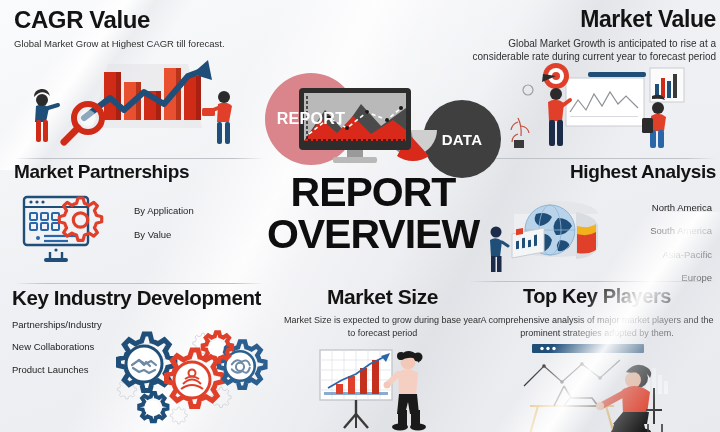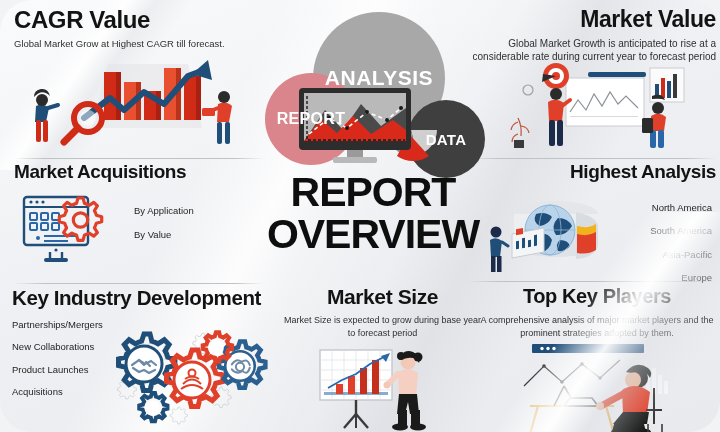--- a/index.html
+++ b/index.html
@@ -10,21 +10,20 @@
     position:relative;
   }
   #stage {
     position:relative;
     width:720px; height:432px;
     background:
       linear-gradient(117deg, rgba(255,255,255,0) 0%, rgba(255,255,255,0) 30%, rgba(255,255,255,.85) 40%, rgba(255,255,255,.3) 46%, rgba(255,255,255,0) 55%),
       linear-gradient(117deg, rgba(222,224,228,0) 56%, rgba(214,217,222,.55) 64%, rgba(236,238,241,.2) 74%, rgba(255,255,255,0) 82%),
       linear-gradient(160deg, #fafbfc 0%, #eff0f3 45%, #e9eaee 100%);
     overflow:hidden;
-    border-radius:32px;
   }
   
   #stage:before{
     content:"";position:absolute;left:-60px;top:-90px;width:300px;height:260px;
     background:linear-gradient(125deg, rgba(255,255,255,0) 45%, rgba(255,255,255,.9) 52%, rgba(226,228,232,.55) 58%, rgba(255,255,255,0) 66%);
     pointer-events:none;
   }
   #stage:after{
     content:"";position:absolute;right:-40px;bottom:-80px;width:330px;height:300px;
     background:linear-gradient(125deg, rgba(255,255,255,0) 40%, rgba(255,255,255,.95) 50%, rgba(221,224,229,.5) 57%, rgba(255,255,255,0) 68%);
@@ -53,21 +52,21 @@
   #p-growth .h1 { font-size:23px; }
   #p-growth .sub { font-size:10px; margin-top:6px; }
   #art-growth { position:absolute; left:34px; top:52px; width:210px; height:90px; }
 
   
   #center { position:absolute; left:255px; top:0px; width:230px; height:270px; }
   .circ { position:absolute; border-radius:50%; display:flex; align-items:center; justify-content:center;
           color:#fff; font-weight:bold; }
   #c-analysis { width:132px; height:132px; left:58px; top:12px; font-size:21px; letter-spacing:.5px; }
   #c-report   { width:92px;  height:92px;  left:10px; top:73px; font-size:16px; letter-spacing:.3px; }
-  #c-data     { width:78px;  height:78px;  left:152px;top:100px;font-size:15px; letter-spacing:.3px; }
+  #c-data     { width:78px;  height:78px;  left:168px;top:100px;font-size:15px; letter-spacing:.3px; }
   #c-analysis span, #c-report span, #c-data span { position:relative; z-index:3; }
 
   #monitor { position:absolute; left:40px; top:86px; width:152px; height:82px; }
 
   #title-big { position:absolute; left:228px; top:172px; width:290px; text-align:center;
                font-weight:bold; color:#0e0e0e; font-size:41px; line-height:1.02; letter-spacing:-1px; }
 
   
   #p-seg { left:14px; top:162px; width:252px; height:110px; }
   #p-seg .h1 { font-size:19px; }
@@ -210,23 +209,20 @@
           <path d="M14 62 q-6 2 -7 8"></path>
           <path d="M17 66 q7 1 8 7"></path>
           <path d="M14 74 q-6 2 -6 8"></path>
         </g>
         <rect x="10" y="80" width="10" height="8" fill="#3a3a3a"></rect>
       </svg>
     </div>
   </div>
 
   <div id="center">
-    <div class="circ" id="c-analysis" style="background:#a8a8a8;">
-      <span>ANALYSIS</span>
-    </div>
     <div class="circ" id="c-report" style="background:#d9858b;">
       <span>REPORT</span>
     </div>
     <div class="circ" id="c-data" style="background:#3f3f3f;">
       <span>DATA</span>
     </div>
 
     <div id="monitor">
       <svg viewBox="0 0 152 82" width="152" height="82">
 
@@ -257,21 +253,21 @@
       </svg>
     </div>
   </div>
 
   <div id="title-big">
     <div>REPORT</div>
     <div>OVERVIEW</div>
   </div>
 
   <div class="panel" id="p-seg">
-    <div class="h1">Market Acquisitions</div>
+    <div class="h1">Market Partnerships</div>
 
     <div id="art-seg">
       <svg viewBox="0 0 110 72" width="110" height="72">
         <rect x="4" y="3" width="64" height="48" rx="3" fill="none" stroke="#1f4e79" stroke-width="2.4"></rect>
         <line x1="4" y1="13" x2="68" y2="13" stroke="#1f4e79" stroke-width="2"></line>
         <g fill="#1f4e79">
           <circle cx="11" cy="8" r="1.6"></circle>
             <circle cx="17" cy="8" r="1.6"></circle>
             <circle cx="23" cy="8" r="1.6"></circle>
         </g>
@@ -353,24 +349,23 @@
       <div>North America</div>
       <div>South America</div>
       <div>Asia-Pacific</div>
       <div>Europe</div>
     </div>
   </div>
 
   <div class="panel" id="p-kid">
     <div class="h1">Key Industry Development</div>
     <div id="kid-list" class="bullets">
-      <div>Partnerships/Mergers</div>
+      <div>Partnerships/Industry</div>
       <div>New Collaborations</div>
       <div>Product Launches</div>
-      <div>Acquisitions</div>
     </div>
 
     <div id="art-gears">
       <svg viewBox="0 0 175 105" width="175" height="105">
         <defs>
           <g id="gearshape">
             <path d="M0 -30 l6 0 l1.8 7.2 a23 23 0 0 1 6.2 2.6 l6.3 -4 l4.8 4.8 l-4 6.3 a23 23 0 0 1 2.6 6.2 l7.2 1.8 l0 6.6 l-7.2 1.8 a23 23 0 0 1 -2.6 6.2 l4 6.3 l-4.8 4.8 l-6.3 -4 a23 23 0 0 1 -6.2 2.6 l-1.8 7.2 l-6.6 0 l-1.8 -7.2 a23 23 0 0 1 -6.2 -2.6 l-6.3 4 l-4.8 -4.8 l4 -6.3 a23 23 0 0 1 -2.6 -6.2 l-7.2 -1.8 l0 -6.6 l7.2 -1.8 a23 23 0 0 1 2.6 -6.2 l-4 -6.3 l4.8 -4.8 l6.3 4 a23 23 0 0 1 6.2 -2.6 z"></path>
           </g>
         </defs>
 

